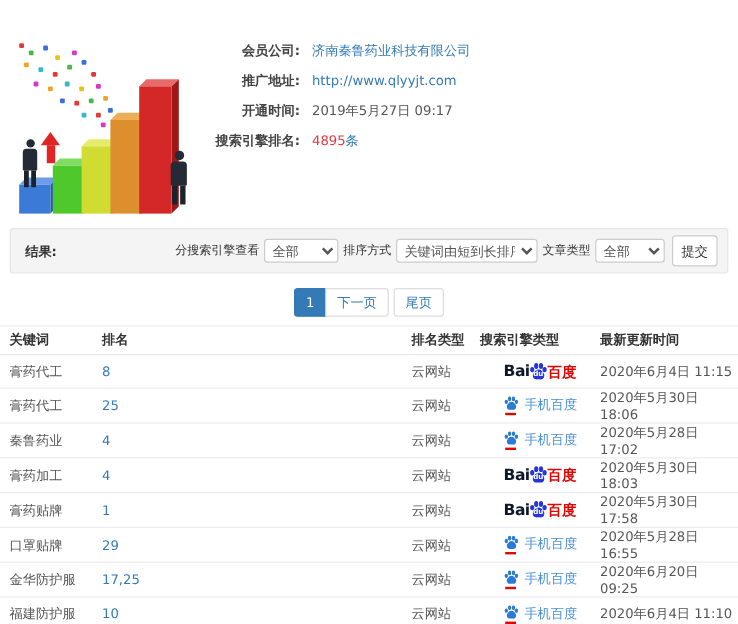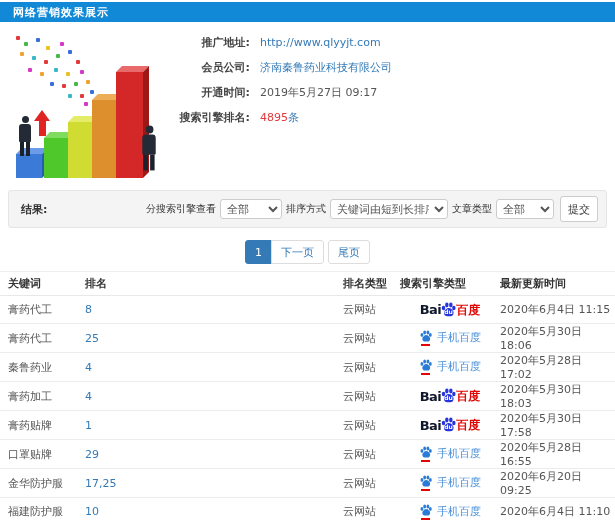--- a/index.html
+++ b/index.html
@@ -82,23 +82,20 @@
   .engine-mobile { display:inline-flex; align-items:center; line-height:1; }
   .engine-mobile .mpaw { position:relative; width:14px; height:15px; margin-right:4px; }
   .engine-mobile .mpaw .redbar { position:absolute; left:2px; bottom:-1px; width:9px; height:2px; background:#e10602; }
   .engine-mobile .mtext { color:#4a90d9; font-size:11px; }
 </style>
 </head>
 <body>
 
 <div class="page">
 
-  <div class="titlebar">
-    <span class="t">网络营销效果展示</span>
-  </div>
 
   <div class="info">
 
     <div class="clipart">
       <span class="confetti"></span>
       <div class="bar" style="left:10px;width:26px;height:24px;">
         <span class="top" style="background:#6c9ce8;"></span>
           <span class="side" style="background:#2a5cb0;"></span>
         <span class="face" style="background:#3b7ad7;"></span>
       </div>
@@ -139,26 +136,26 @@
           <div class="torso"></div>
           <div class="legs">
             <i></i>
             <i></i>
           </div>
       </div>
     </div>
 
     <div class="info-rows">
       <div class="info-row">
+        <span class="lbl">会员公司:</span>
+        <span class="val link">济南秦鲁药业科技有限公司</span>
+      </div>
+      <div class="info-row">
         <span class="lbl">推广地址:</span>
         <span class="val link">http://www.qlyyjt.com</span>
-      </div>
-      <div class="info-row">
-        <span class="lbl">会员公司:</span>
-        <span class="val link">济南秦鲁药业科技有限公司</span>
       </div>
       <div class="info-row">
         <span class="lbl">开通时间:</span>
         <span class="val">2019年5月27日 09:17</span>
       </div>
       <div class="info-row">
         <span class="lbl">搜索引擎排名:</span>
         <span class="val"><span class="num">4895</span><span class="unit">条</span></span>
       </div>
     </div>

